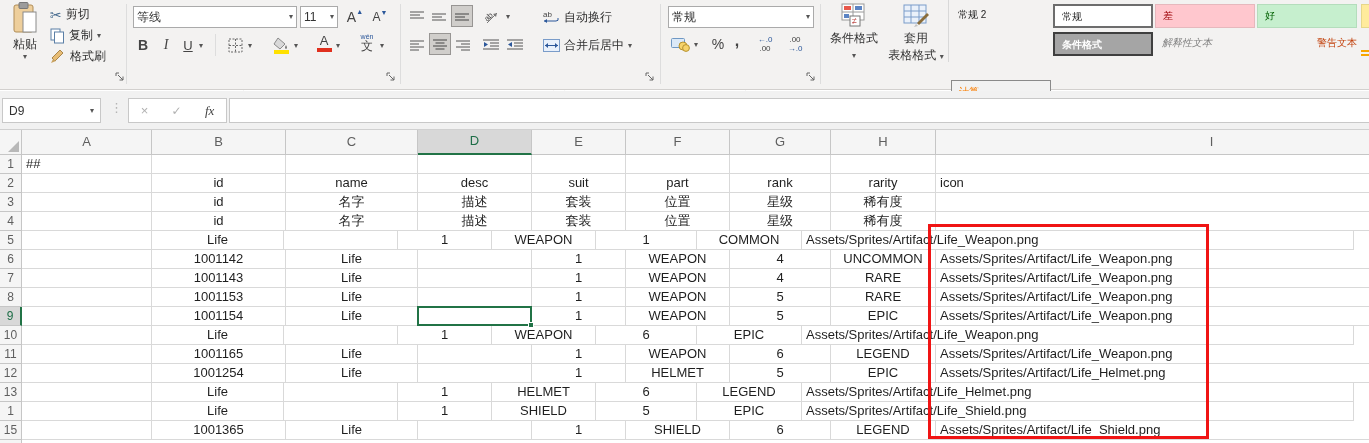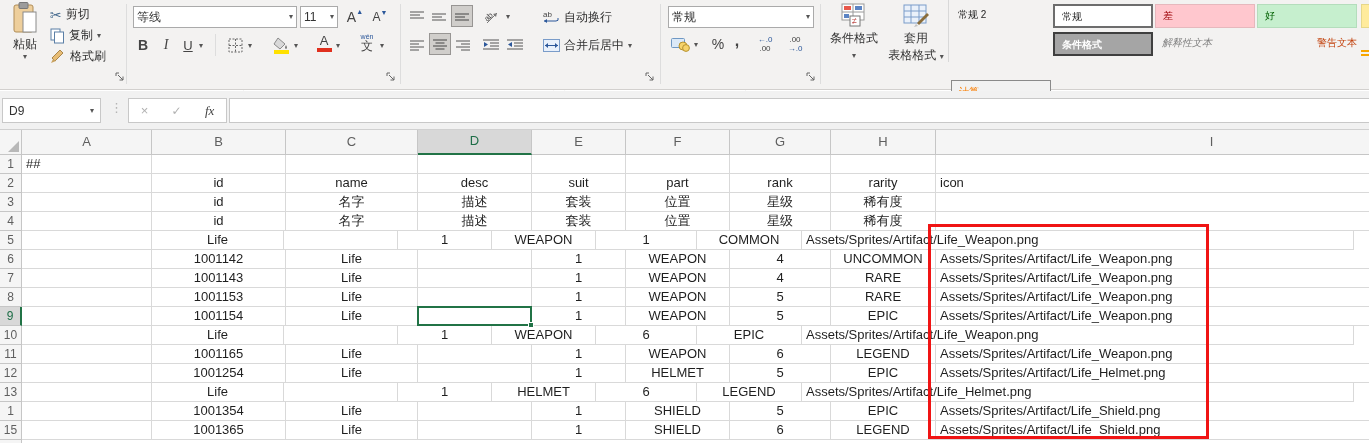--- a/index.html
+++ b/index.html
@@ -498,21 +498,20 @@
         <div class="cell c-center" style="width: 114px;"></div>
         <div class="cell c-center" style="width: 94px;">1</div>
         <div class="cell c-center" style="width: 104px;">HELMET</div>
         <div class="cell c-center" style="width: 101px;">6</div>
         <div class="cell c-center" style="width: 105px;">LEGEND</div>
         <div class="cell c-left" style="width: 552px;">Assets/Sprites/Artifact/Life_Helmet.png</div>
       </div>
       <div class="rowline" style="top: 272px;">
         <div class="rhead">1</div>
         <div class="cell c-left" style="width: 130px;"></div>
-        <div class="cell c-center" style="width: 134px;">1001354</div>
         <div class="cell c-center" style="width: 132px;">Life</div>
         <div class="cell c-center" style="width: 114px;"></div>
         <div class="cell c-center" style="width: 94px;">1</div>
         <div class="cell c-center" style="width: 104px;">SHIELD</div>
         <div class="cell c-center" style="width: 101px;">5</div>
         <div class="cell c-center" style="width: 105px;">EPIC</div>
         <div class="cell c-left" style="width: 552px;">Assets/Sprites/Artifact/Life_Shield.png</div>
       </div>
       <div class="rowline" style="top: 291px;">
         <div class="rhead">15</div>

